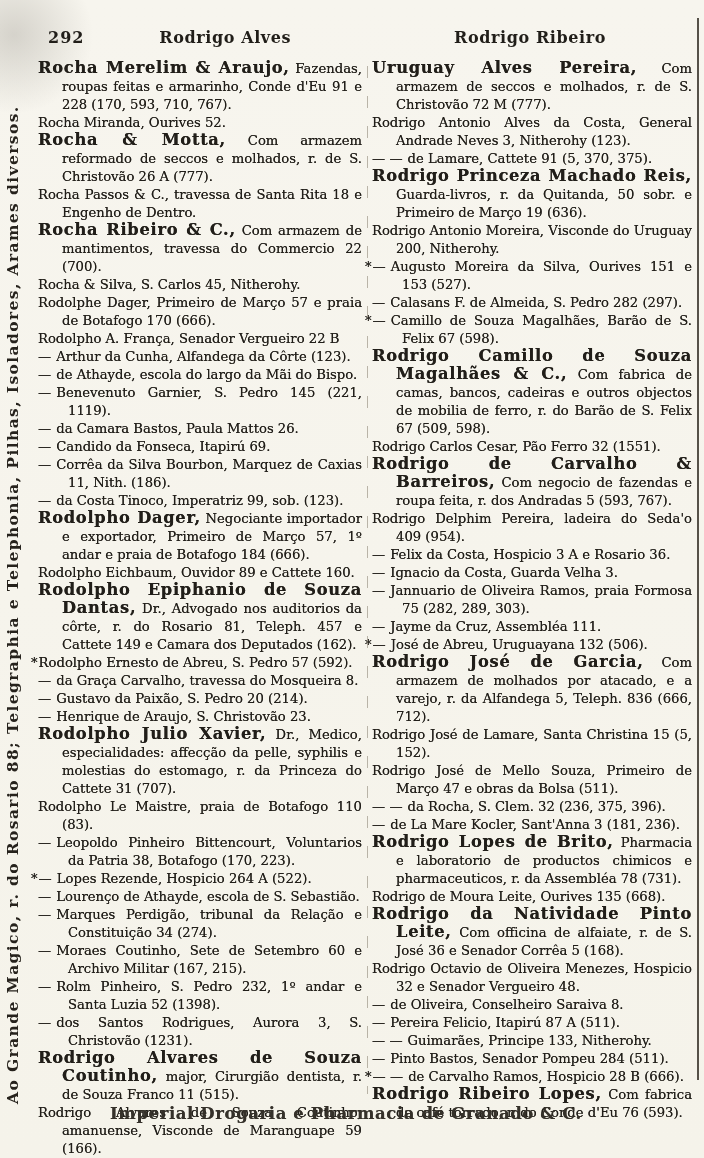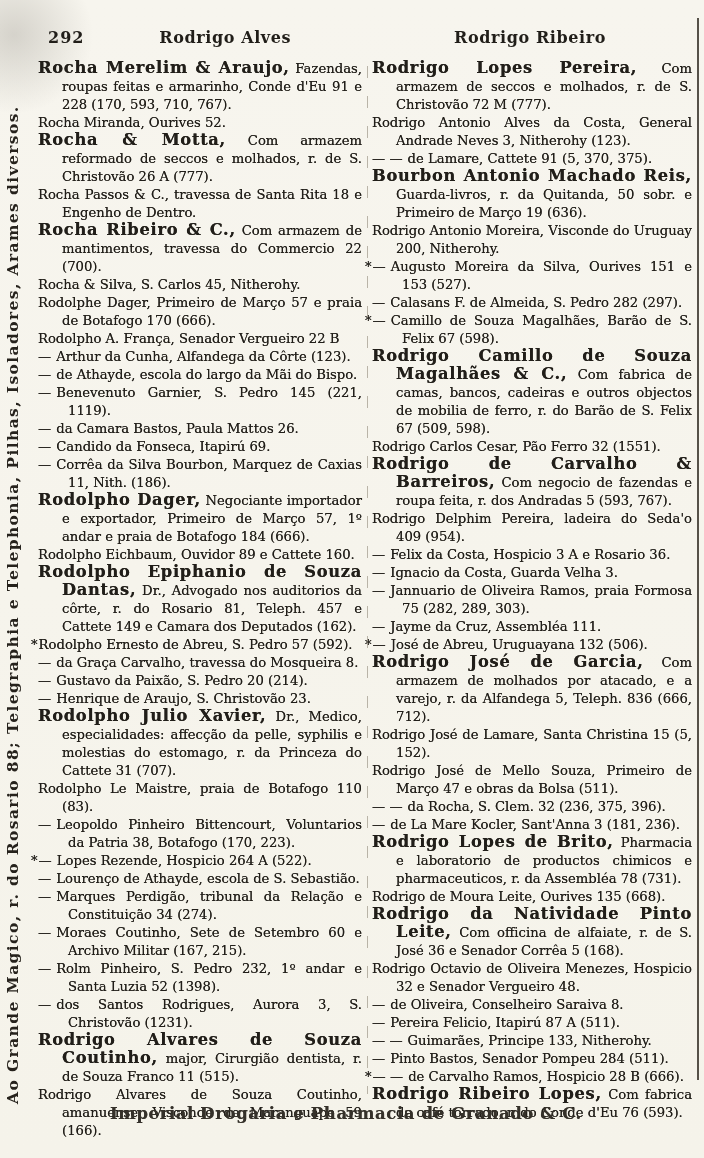--- a/index.html
+++ b/index.html
@@ -92,20 +92,21 @@
       <p class="entry dash"><span class="dashes">—</span><span class="rest">de Athayde, escola do largo da Mãi do Bispo.</span></p>
 
       <p class="entry dash"><span class="dashes">—</span><span class="rest">Benevenuto Garnier, S. Pedro 145 (221, 1119).</span></p>
 
       <p class="entry dash"><span class="dashes">—</span><span class="rest">da Camara Bastos, Paula Mattos 26.</span></p>
 
       <p class="entry dash"><span class="dashes">—</span><span class="rest">Candido da Fonseca, Itapirú 69.</span></p>
 
       <p class="entry dash"><span class="dashes">—</span><span class="rest">Corrêa da Silva Bourbon, Marquez de Caxias 11, Nith. (186).</span></p>
 
+      <p class="entry dash"><span class="dashes">—</span><span class="rest">da Costa Tinoco, Imperatriz 99, sob. (123).</span></p>
 
       <p class="entry display"><span class="lead">Rodolpho Dager,</span><span class="rest"> Negociante importador e exportador, Primeiro de Março 57, 1º andar e praia de Botafogo 184 (666).</span></p>
 
       <p class="entry plain"><span class="rest">Rodolpho Eichbaum, Ouvidor 89 e Cattete 160.</span></p>
 
       <p class="entry display"><span class="lead">Rodolpho Epiphanio de Souza Dantas,</span><span class="rest"> Dr., Advogado nos auditorios da côrte, r. do Rosario 81, Teleph. 457 e Cattete 149 e Camara dos Deputados (162).</span></p>
 
       <p class="entry plain"><span class="marker">*</span><span class="rest">Rodolpho Ernesto de Abreu, S. Pedro 57 (592).</span></p>
 
       <p class="entry dash"><span class="dashes">—</span><span class="rest">da Graça Carvalho, travessa do Mosqueira 8.</span></p>
@@ -133,27 +134,27 @@
       <p class="entry dash"><span class="dashes">—</span><span class="rest">dos Santos Rodrigues, Aurora 3, S. Christovão (1231).</span></p>
 
       <p class="entry display"><span class="lead">Rodrigo Alvares de Souza Coutinho,</span><span class="rest"> major, Cirurgião dentista, r. de Souza Franco 11 (515).</span></p>
 
       <p class="entry plain"><span class="rest">Rodrigo Alvares de Souza Coutinho, amanuense, Visconde de Maranguape 59 (166).</span></p>
 
     </div>
   <div class="divider"></div>
   <div class="col right">
 
-      <p class="entry display"><span class="lead">Rodrigo Lopes Pereira,</span><span class="rest"> Com armazem de seccos e molhados, r. de S. Christovão 72 M (777).</span></p>
+      <p class="entry display"><span class="lead">Uruguay Alves Pereira,</span><span class="rest"> Com armazem de seccos e molhados, r. de S. Christovão 72 M (777).</span></p>
 
       <p class="entry plain"><span class="rest">Rodrigo Antonio Alves da Costa, General Andrade Neves 3, Nitherohy (123).</span></p>
 
       <p class="entry dash"><span class="dashes">— —</span><span class="rest">de Lamare, Cattete 91 (5, 370, 375).</span></p>
 
-      <p class="entry display"><span class="lead">Bourbon Antonio Machado Reis,</span><span class="rest"> Guarda-livros, r. da Quitanda, 50 sobr. e Primeiro de Março 19 (636).</span></p>
+      <p class="entry display"><span class="lead">Rodrigo Princeza Machado Reis,</span><span class="rest"> Guarda-livros, r. da Quitanda, 50 sobr. e Primeiro de Março 19 (636).</span></p>
 
       <p class="entry plain"><span class="rest">Rodrigo Antonio Moreira, Visconde do Uruguay 200, Nitherohy.</span></p>
 
       <p class="entry dash"><span class="marker">*</span><span class="dashes">—</span><span class="rest">Augusto Moreira da Silva, Ourives 151 e 153 (527).</span></p>
 
       <p class="entry dash"><span class="dashes">—</span><span class="rest">Calasans F. de Almeida, S. Pedro 282 (297).</span></p>
 
       <p class="entry dash"><span class="marker">*</span><span class="dashes">—</span><span class="rest">Camillo de Souza Magalhães, Barão de S. Felix 67 (598).</span></p>
 
       <p class="entry display"><span class="lead">Rodrigo Camillo de Souza Magalhães &amp; C.,</span><span class="rest"> Com fabrica de camas, bancos, cadeiras e outros objectos de mobilia de ferro, r. do Barão de S. Felix 67 (509, 598).</span></p>

